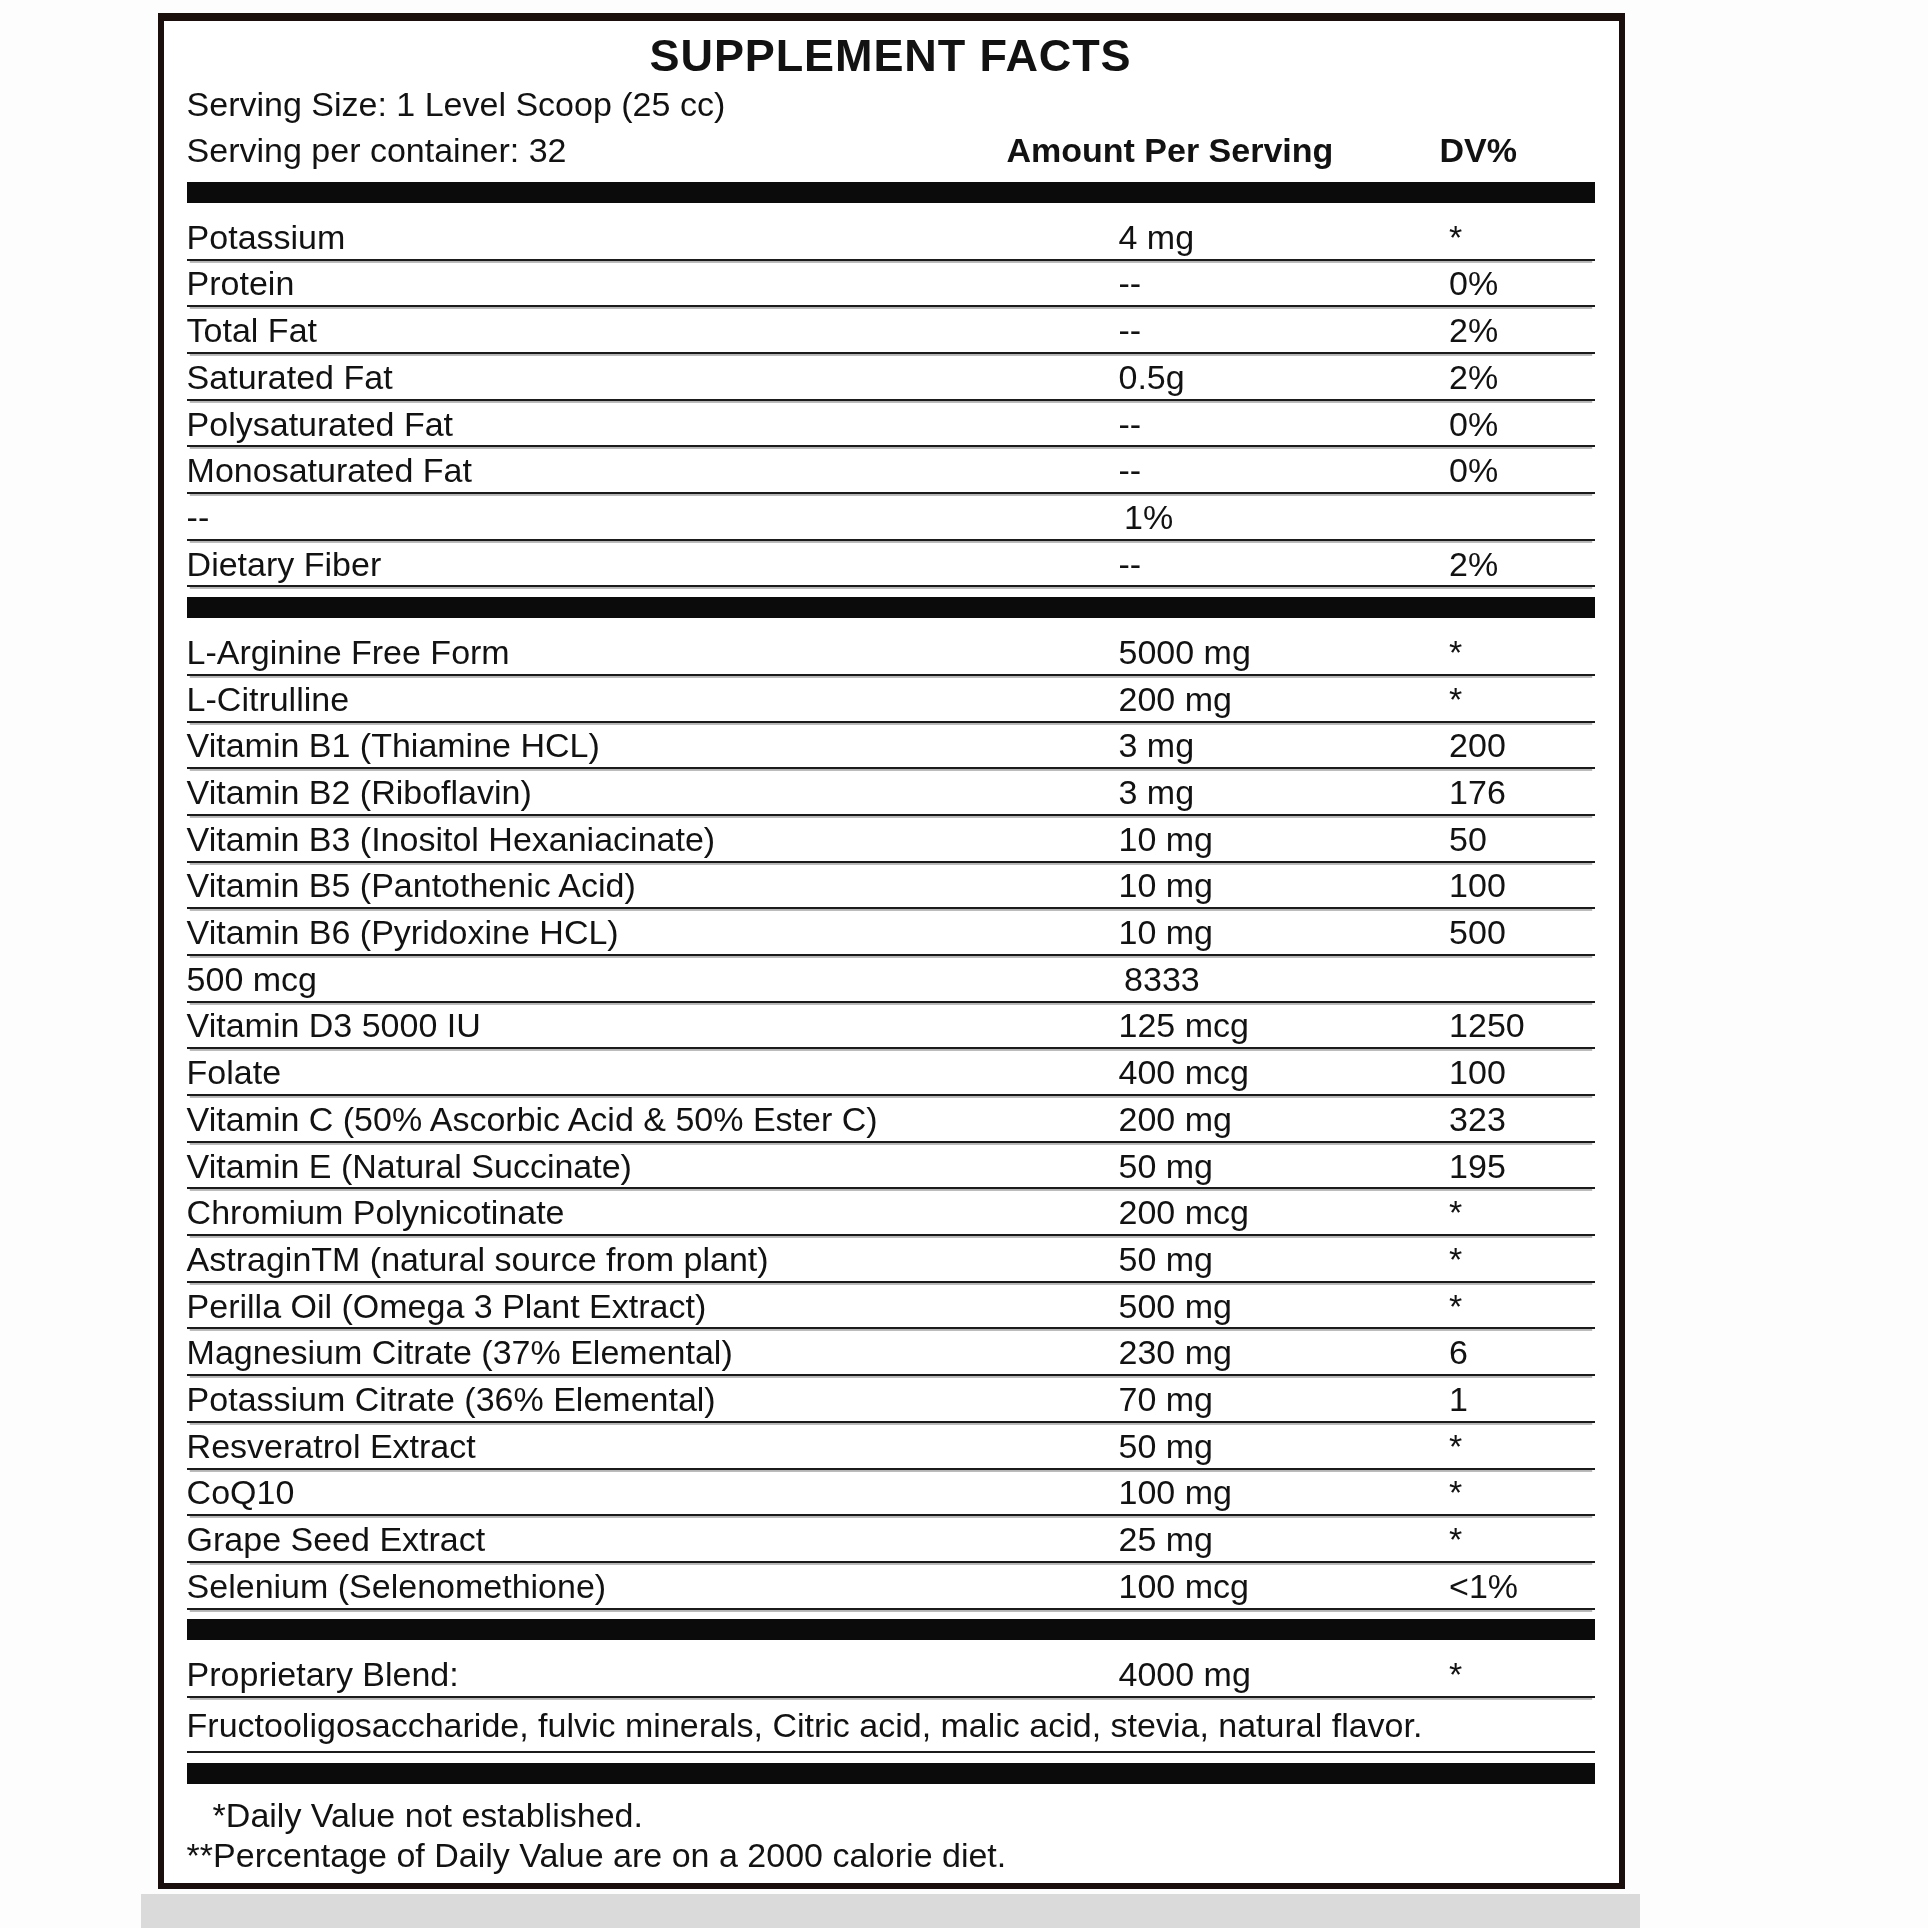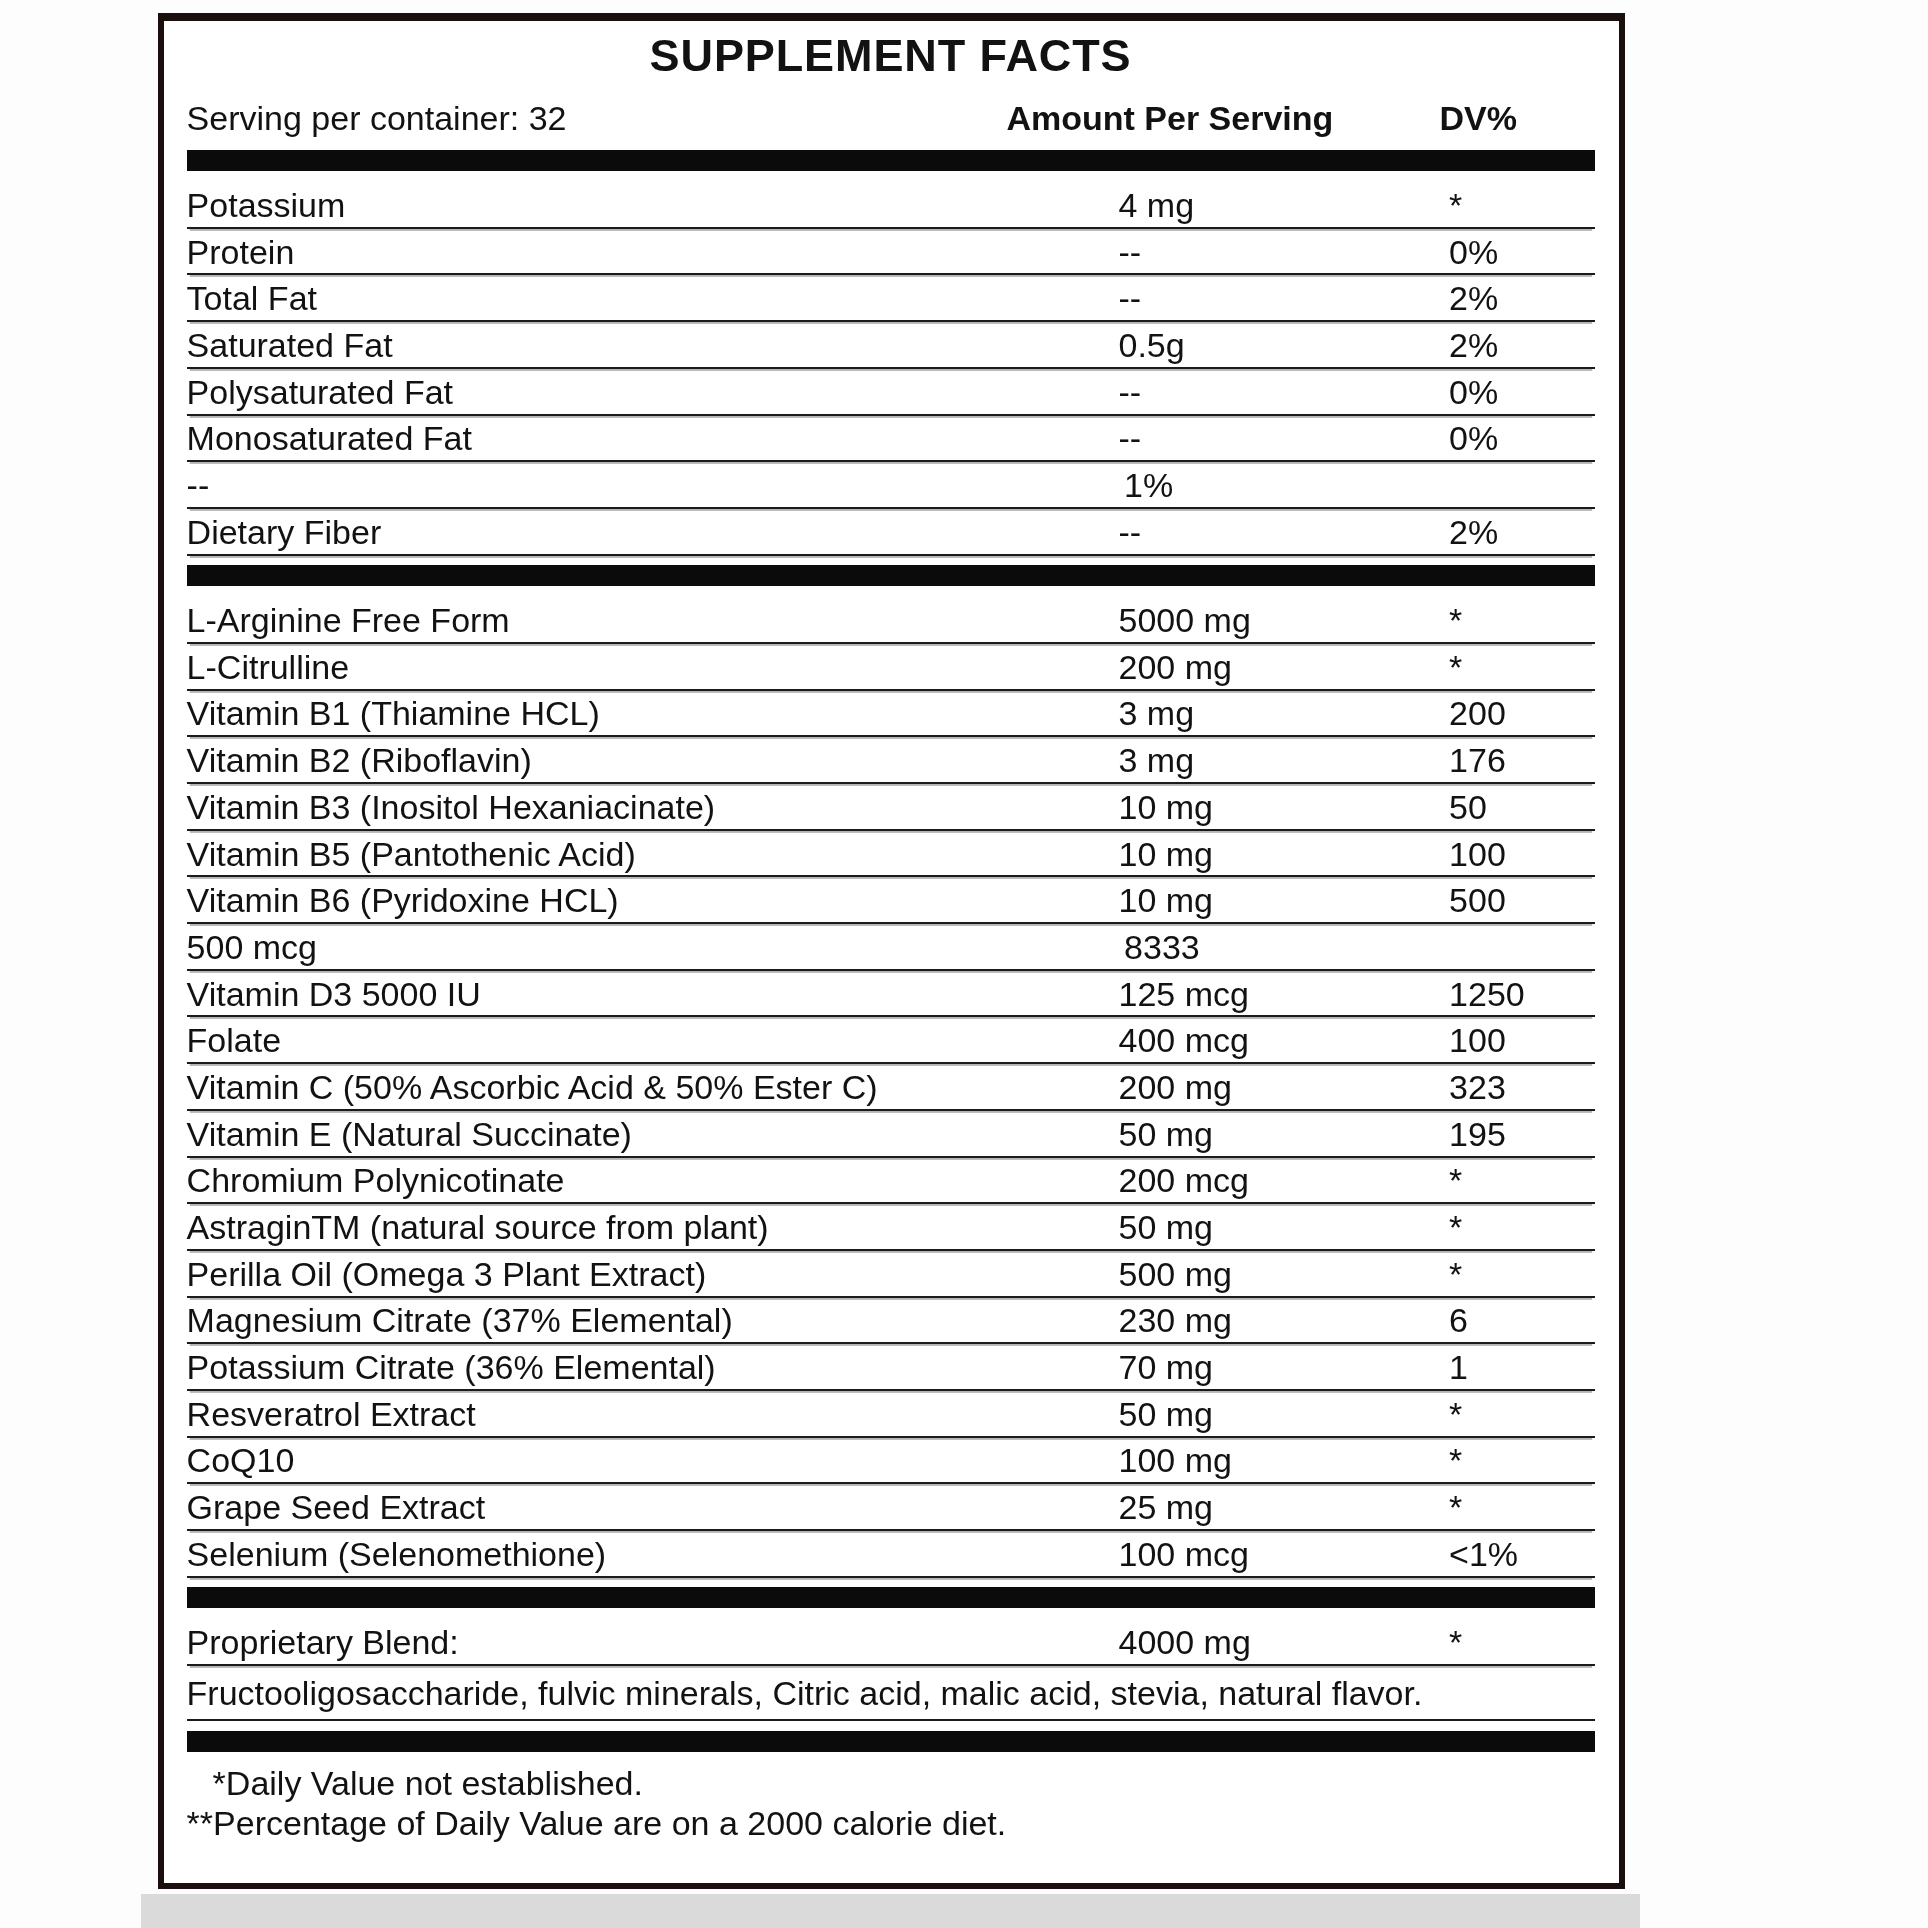--- a/index.html
+++ b/index.html
@@ -5,21 +5,21 @@
   html,body{margin:0;padding:0;background:#ffffff;}
   body{width:1928px;height:1928px;font-family:"Liberation Sans",sans-serif;color:#121212;}
   .page{position:relative;width:1928px;height:1928px;background:#fdfdfd;overflow:hidden;}
   .frame{
     position:absolute;left:158px;top:13px;width:1467px;height:1876px;
     border:6.6px solid #1a0f0d;border-top-width:8.5px;box-sizing:border-box;
     background:#ffffff;padding:9.4px 24.5px 0 22.6px;overflow:hidden;
   }
   .title{text-align:center;font-weight:bold;font-size:45px;line-height:51px;letter-spacing:0.9px;}
   .serving{font-size:34px;line-height:43px;margin-top:1.9px;}
-  .header-row{display:grid;grid-template-columns:1fr 433px 155px;align-items:end;margin-top:16px;}
+  .header-row{display:grid;grid-template-columns:1fr 433px 155px;align-items:end;margin-top:3px;}
   .header-row .lead{font-size:34px;line-height:43px;}
   .header-row .colhead{font-size:34px;line-height:43px;font-weight:bold;}
   .bar{height:21px;background:#0b0b0b;margin:9.4px 0 11.3px 0;}
   .section{margin-top:3.8px;}
   .row{
     display:grid;grid-template-columns:1fr 325px 151px;
     font-size:34px;line-height:40px;padding:2.8px 0 1.9px 0;
     border-bottom:2.8px solid #1b1b1b;
     box-shadow:0 4.7px 0 -2.8px #b5b5b5;
   }
@@ -33,20 +33,21 @@
   .footnote{font-size:34px;line-height:40px;}
   .footnote.f1{padding-left:26px;}
   .bottom-strip{position:absolute;left:141px;bottom:0;width:1499px;height:34px;background:#dadada;}
 </style>
 </head>
 <body>
 
 <div class="page">
   <div class="frame">
     <div class="title">SUPPLEMENT FACTS</div>
+    <div class="serving">Serving Size: 1 Level Scoop (25 cc)</div>
     <div class="header-row">
       <span class="lead">Serving per container: 32</span>
       <span class="colhead">Amount Per Serving</span>
       <span class="colhead">DV%</span>
     </div>
     <div class="bar"></div>
     <div>
         <div class="section">
           <div class="row">
             <span class="c-name">Potassium</span>

